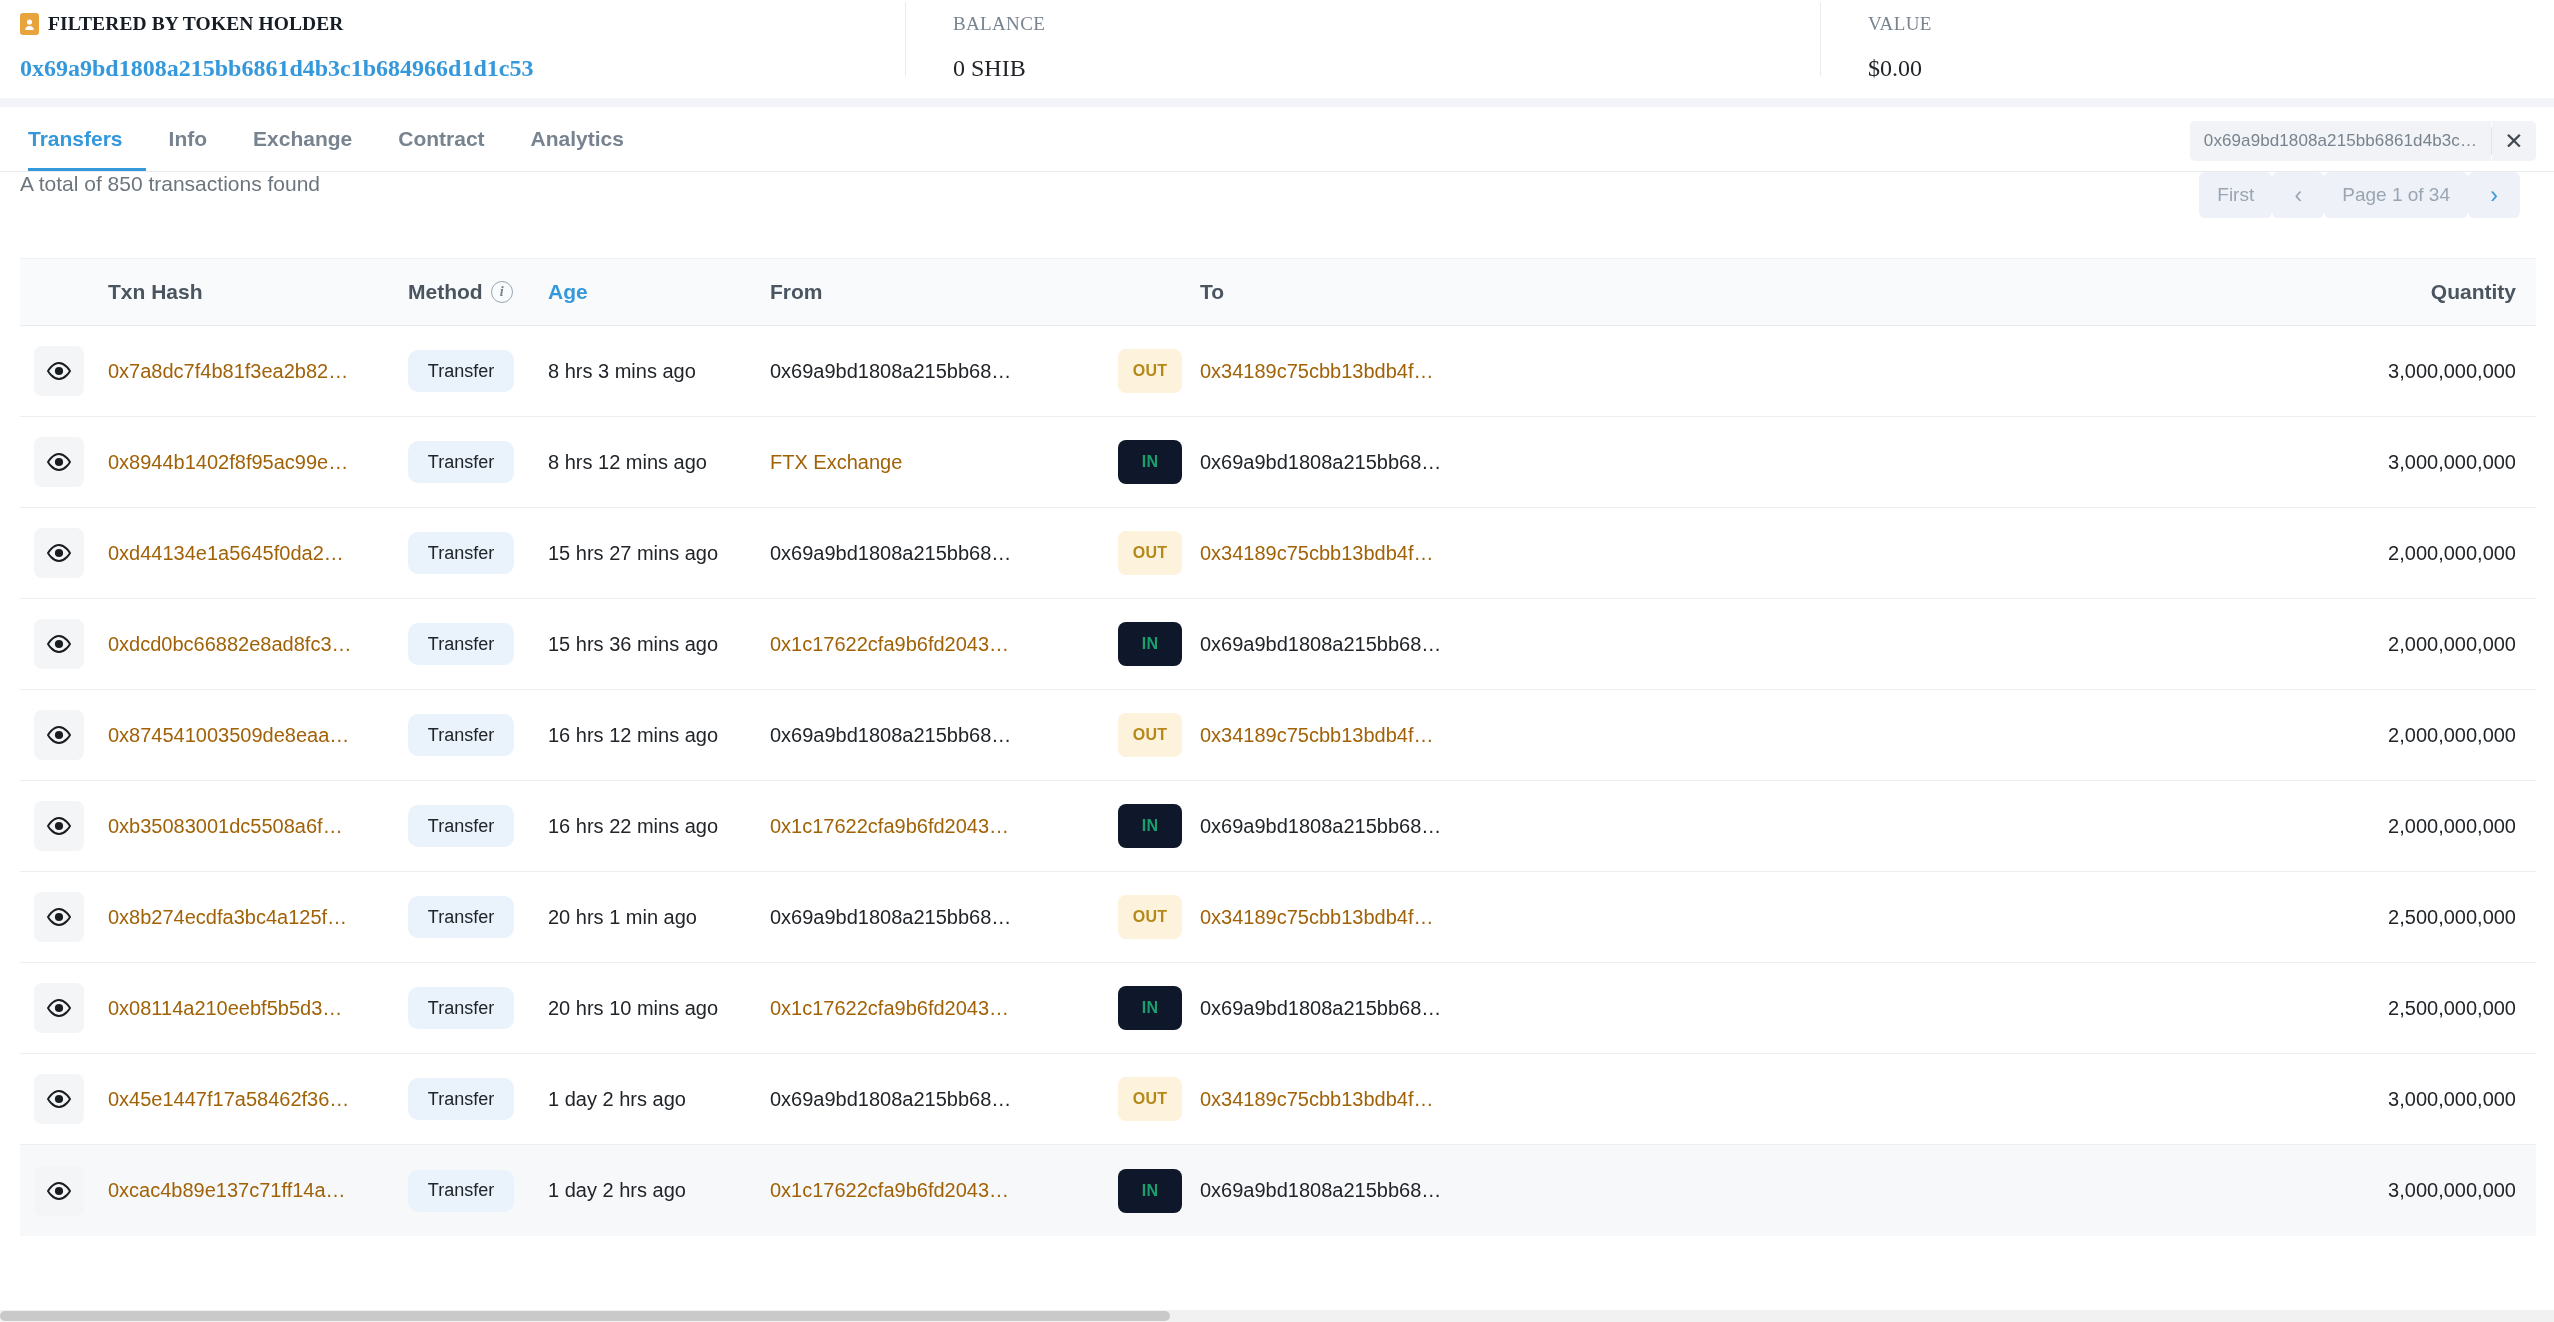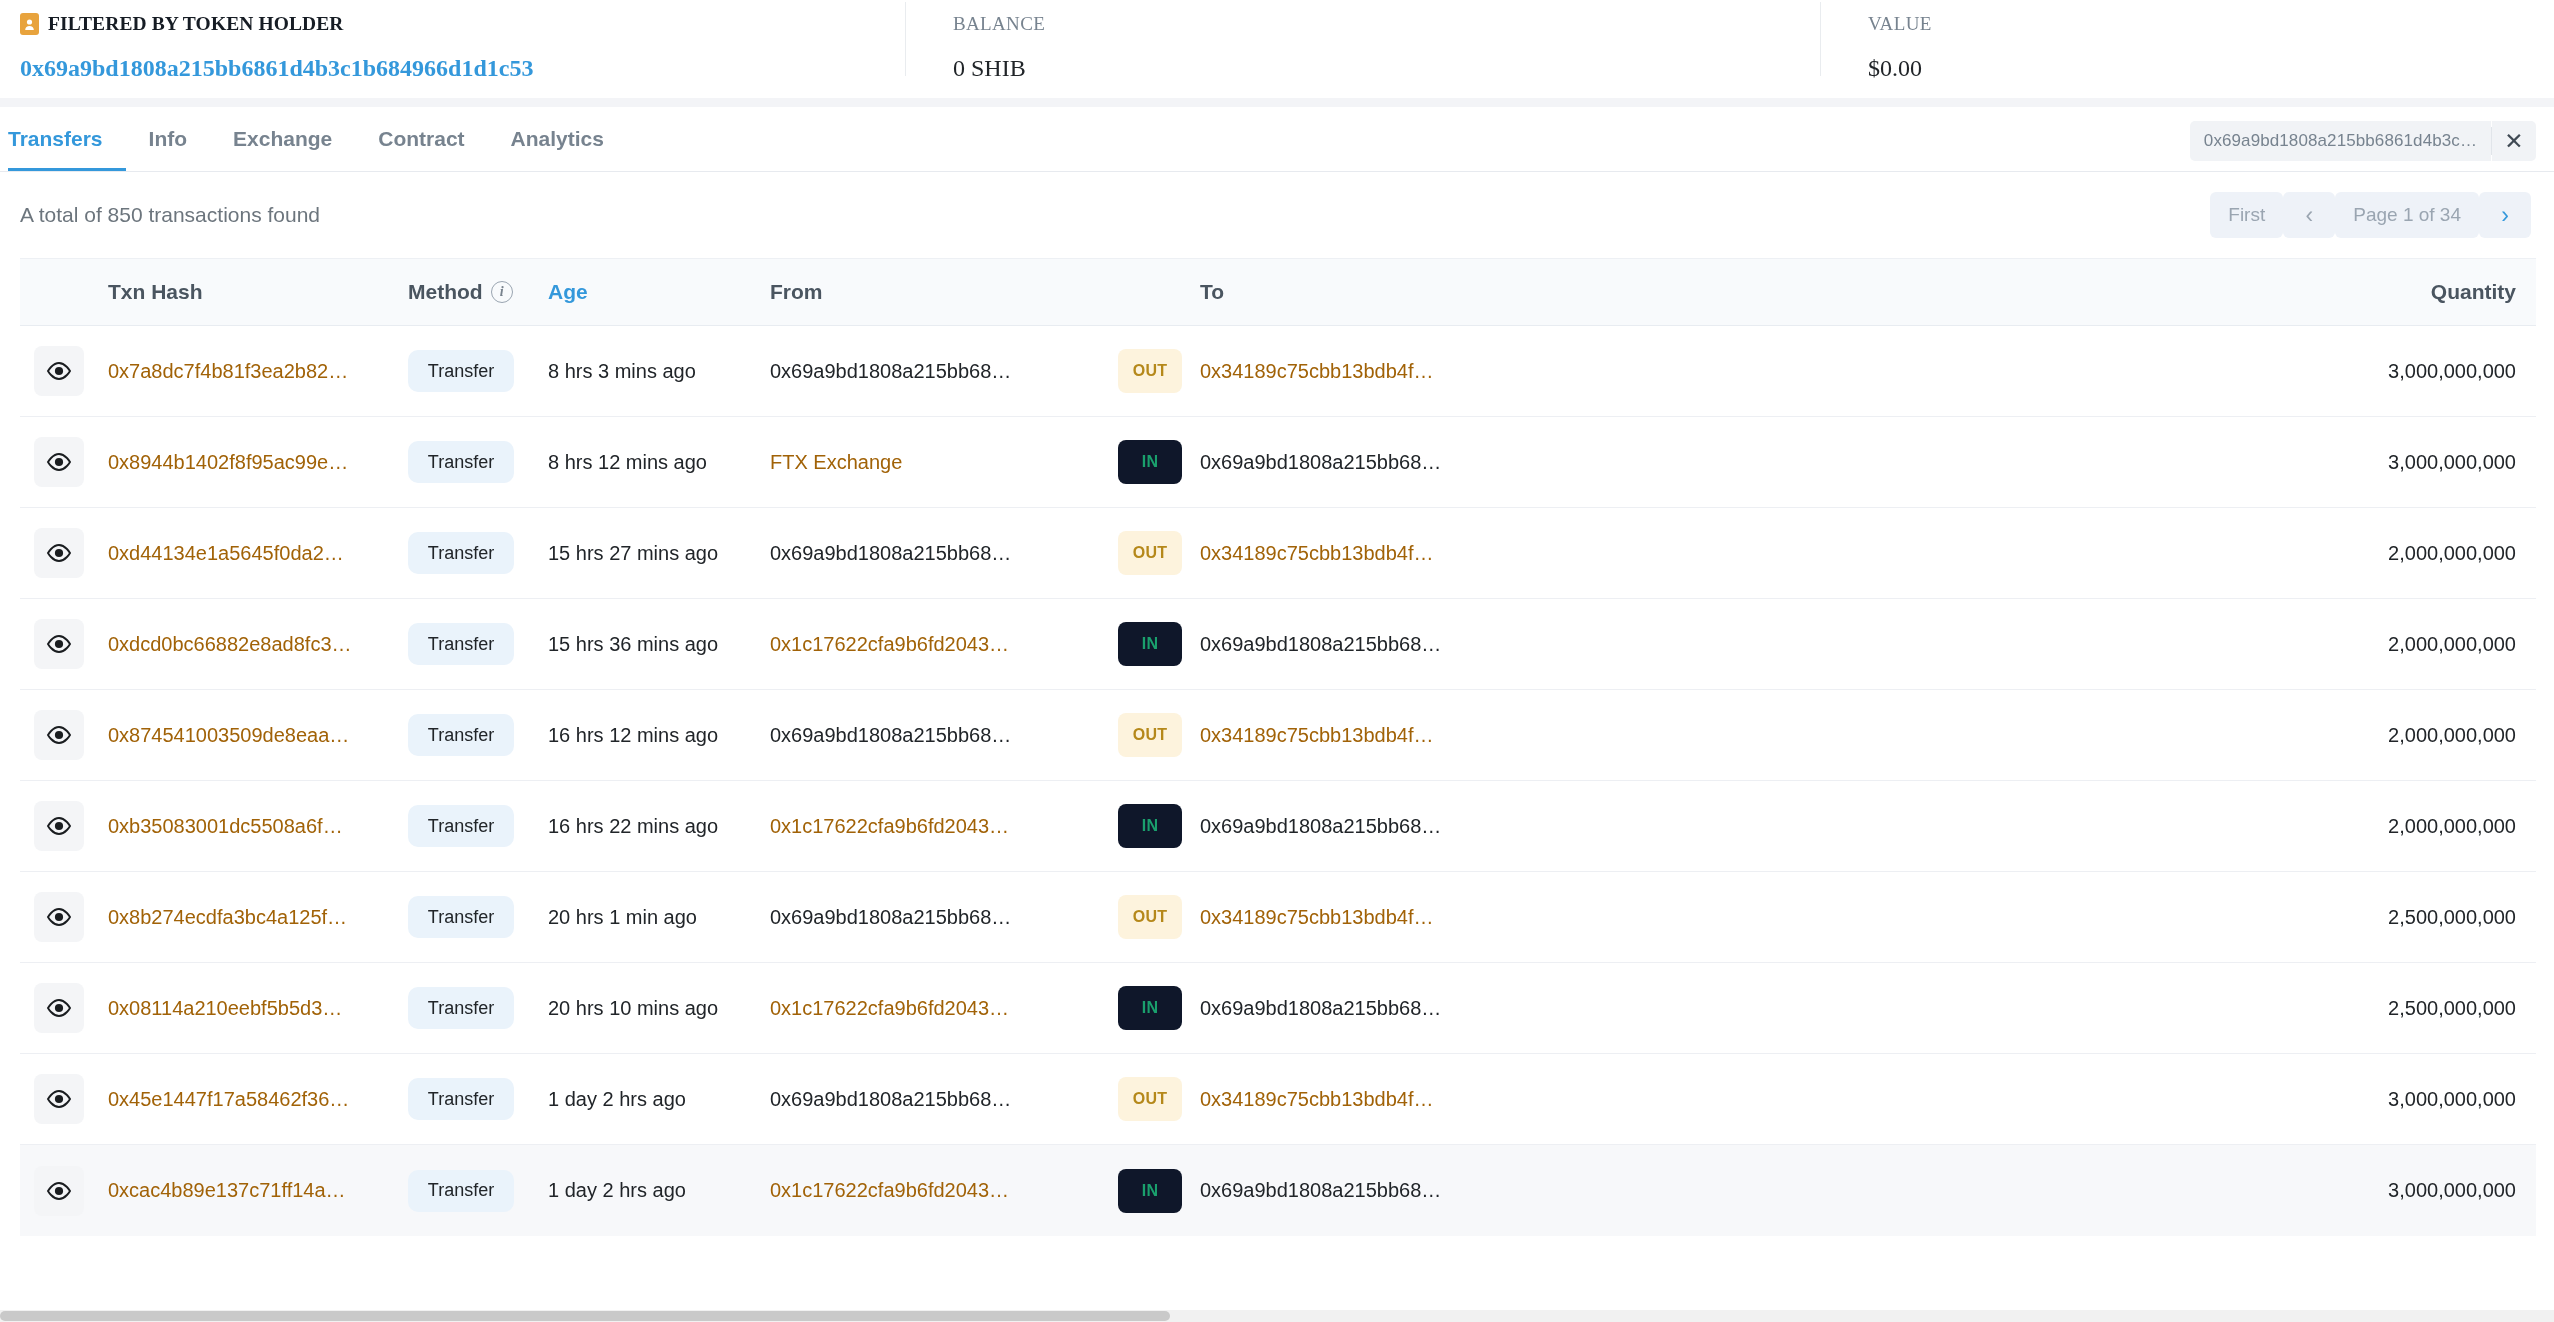--- a/index.html
+++ b/index.html
@@ -52,21 +52,21 @@
     background: #fff;
     border-top: 1px solid #eceff3;
     border-bottom: 1px solid #e7eaef;
     display: flex;
     align-items: stretch;
   }
   .tabstrip::before {
     content:""; position:absolute; left:0; right:0; top:-9px; height:9px;
     background:#f3f4f7;
   }
-  .tabs { display: flex; align-items: stretch; padding-left: 8px; }
+  .tabs { display: flex; align-items: stretch; padding-left: 28px; }
   .tab {
     font-size: 21px; color: #77838f; font-weight: bold;
     display: flex; align-items: center;
     padding: 0 23px; cursor: pointer; white-space: nowrap;
   }
   .tab:first-child { padding-left: 0; }
   .tab.active { color: #3498db; box-shadow: inset 0 -3px 0 0 #3498db; }
 
   .filterbox {
     position: absolute; right: 18px; top: 14px;
@@ -80,22 +80,22 @@
   }
   .filter-div { width:1px; height:28px; background:#e1e5ea; }
   .filter-x {
     background: #f1f3f6; border-radius: 0 5px 5px 0; height:40px;
     display:flex; align-items:center; justify-content:center;
     width: 44px; cursor: pointer; color:#404a54; font-size:23px; line-height:1;
   }
 
   
   .results {
-    height: 86px; display:flex; align-items:center;
-    padding: 0 23px 0 20px; justify-content: space-between;
+    height: 86px; display:flex; align-items:flex-start;
+    padding: 0 34px 0 20px; justify-content: space-between;
   }
   .results-count { font-size: 21px; color: #6c757d; }
   .pager { display:flex; align-items:center; gap: 0; }
   .pg {
     background:#eef2f8; border-radius:6px; height:46px;
     display:flex; align-items:center; justify-content:center;
     font-size:19px; color:#9aa5b1; padding: 0 18px; cursor:default;
   }
   .pg.arrow { width: 52px; padding:0; font-size:23px; }
   .pg.active { color:#3498db; cursor:pointer; }

